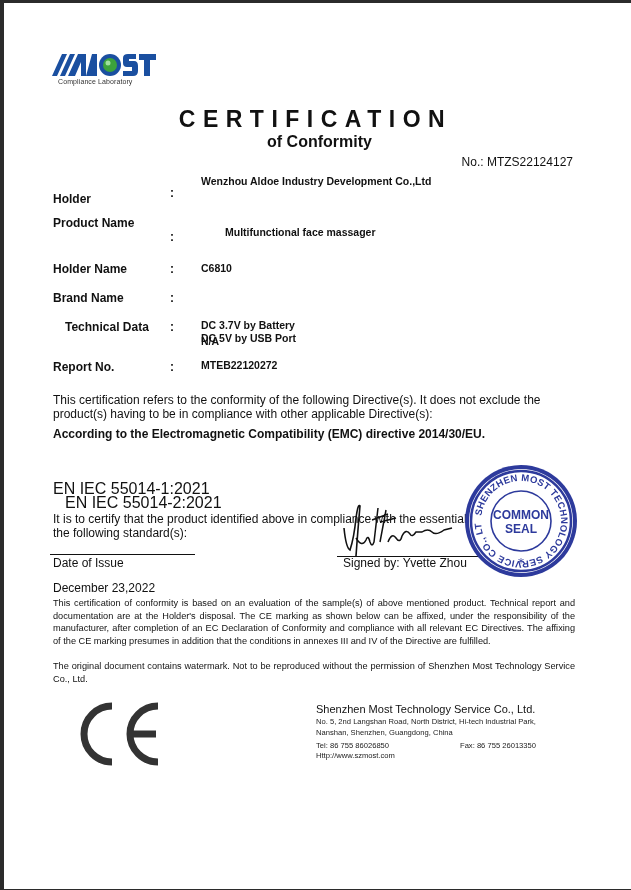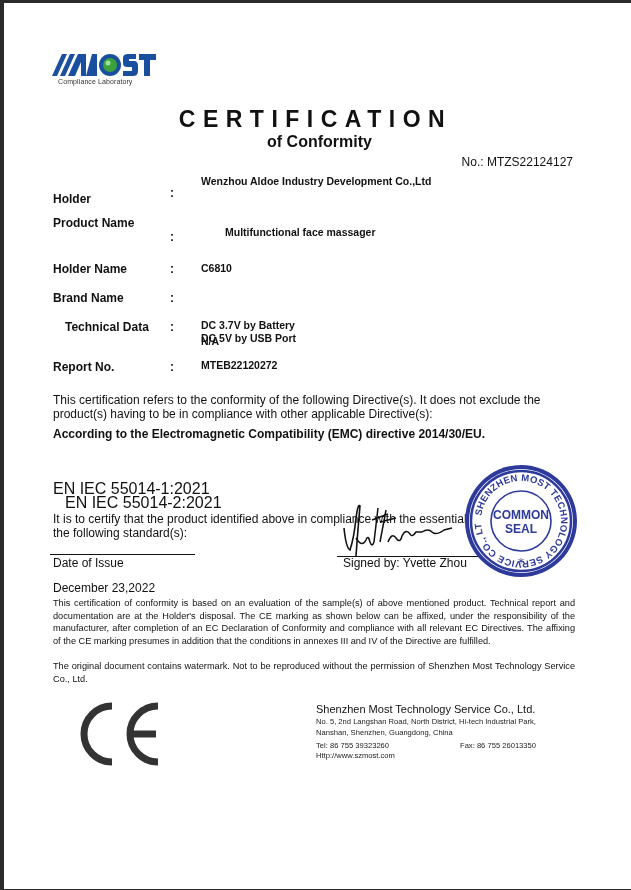--- a/index.html
+++ b/index.html
@@ -123,15 +123,15 @@
 
 <svg class="abs ce" viewBox="0 0 84 64">
   <path d="M34,4 A28,28 0 1,0 34,60" fill="none" stroke="#333" stroke-width="7"></path>
   <path d="M80,4 A28,28 0 1,0 80,60" fill="none" stroke="#333" stroke-width="7"></path>
   <line x1="54" y1="32" x2="78" y2="32" stroke="#333" stroke-width="7"></line>
 </svg>
 
 <div class="abs company">Shenzhen Most Technology Service Co., Ltd.</div>
 <div class="abs addr" style="top:716px;text-align:center;">No. 5, 2nd Langshan Road, North District, Hi-tech Industrial Park,</div>
 <div class="abs addr" style="top:727px;">Nanshan, Shenzhen, Guangdong, China</div>
-<div class="abs addr" style="top:740px;">Tel: 86 755 39323260</div>
+<div class="abs addr" style="top:740px;">Tel: 86 755 86026850</div>
 <div class="abs addr" style="top:740px;left:460px;">Fax: 86 755 26013350</div>
 <div class="abs addr" style="top:750px;">Http://www.szmost.com</div>
 
 </body></html>

